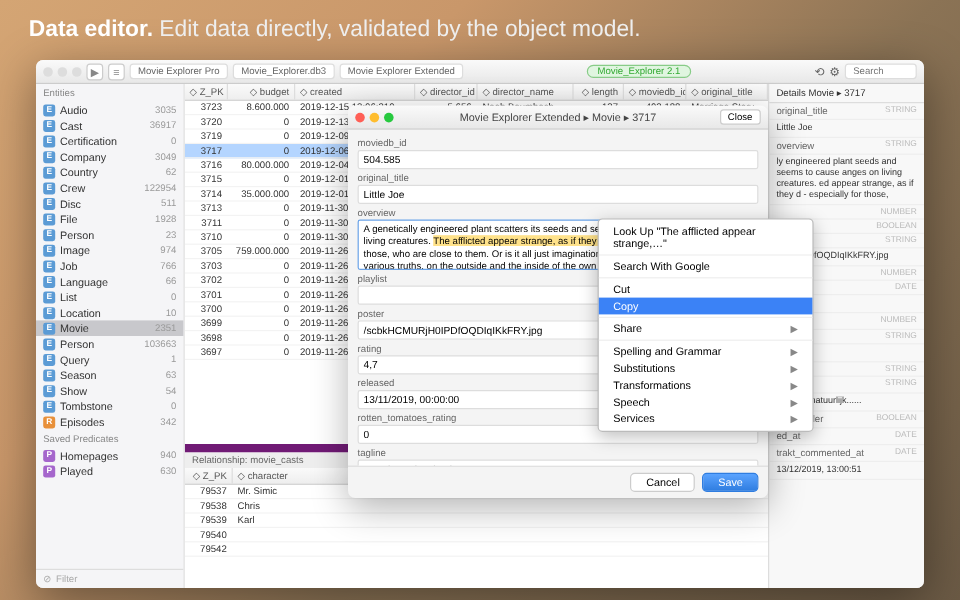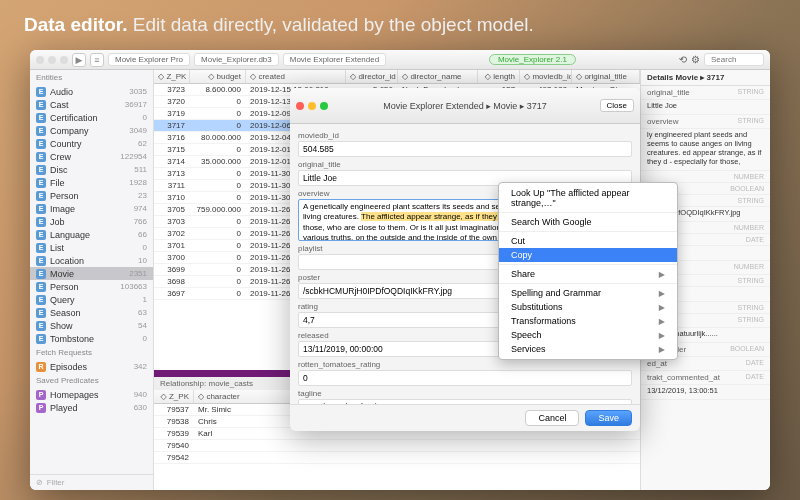--- a/index.html
+++ b/index.html
@@ -32,26 +32,26 @@
 .grid-header{display:flex;background:linear-gradient(#fafafa,#eee);border-bottom:1px solid #ccc;font-size:8px;color:#555}
 .grid-header>div{padding:2px 4px;border-right:1px solid #ddd;overflow:hidden;white-space:nowrap}
 .grid-row{display:flex;font-size:8px;border-bottom:1px solid #f3f3f3;height:12px}
 .grid-row.sel{background:#b4d5ff}
 .grid-row>div{padding:1px 4px;overflow:hidden;white-space:nowrap;border-right:1px solid transparent}
 .c-pk{width:36px;text-align:right}.c-bud{width:56px;text-align:right}.c-cre{width:100px}.c-dir{width:52px;text-align:right}.c-nam{width:80px}.c-len{width:42px;text-align:right}.c-mov{width:52px;text-align:right}.c-tit{flex:1}
 .reltable{border-top:7px solid #701a75;height:120px;overflow:hidden}
 .rel-title{font-size:8px;padding:2px 6px;background:#eee;color:#666}
 .r-pk{width:40px;text-align:right}.r-ch{width:120px}.r-gu{flex:1}
 .right{width:130px;background:#f8f8f8;border-left:1px solid #ddd;font-size:8px;overflow:hidden}
-.right-head{padding:3px 6px;border-bottom:1px solid #ddd;font-weight:700;display:flex}
+.right-head{padding:3px 6px;border-bottom:1px solid #ddd;font-weight:400;display:flex}
 .rfield{padding:2px 6px;border-bottom:1px solid #eee;color:#666;display:flex;justify-content:space-between}
 .rtype{color:#bbb;font-size:7px}
 .rval{padding:1px 6px 4px;font-size:7.5px;color:#333;border-bottom:1px solid #eee;overflow:hidden}
 .sheet{position:absolute;top:88px;left:290px;width:350px;background:#f4f4f4;border-radius:6px;box-shadow:0 8px 30px rgba(0,0,0,.3);z-index:10;font-size:9px;overflow:hidden}
-.sheet-title{height:36px;background:linear-gradient(#fafafa,#e8e8e8);border-bottom:1px solid #ccc;display:flex;align-items:center;padding:0 6px;gap:4px;position:relative}
+.sheet-title{height:20px;background:linear-gradient(#fafafa,#e8e8e8);border-bottom:1px solid #ccc;display:flex;align-items:center;padding:0 6px;gap:4px;position:relative}
 .sheet-title .dots span:nth-child(1){background:#ff5f56}.sheet-title .dots span:nth-child(2){background:#ffbd2e}.sheet-title .dots span:nth-child(3){background:#27c93f}
 .dots{display:flex;gap:4px}.dots span{width:8px;height:8px;border-radius:50%}
 .sheet-title-text{position:absolute;left:0;right:0;text-align:center;font-size:9px;color:#444;pointer-events:none}
 .close-btn{margin-left:auto;border:1px solid #ccc;background:#fff;border-radius:3px;padding:1px 6px;font-size:8px}
 .sheet-body{padding:4px 8px;max-height:280px;overflow:hidden}
 .sf-label{font-size:8px;color:#666;margin-top:3px}
 .sf-input{width:100%;border:1px solid #ddd;border-radius:2px;padding:2px 4px;font-size:8.5px;background:#fff;margin-top:1px}
 .sf-textarea{width:100%;border:1px solid #6aa3e8;border-radius:2px;padding:2px 4px;font-size:8px;background:#fff;margin-top:1px;height:42px;line-height:1.3;overflow:hidden}
 .sf-textarea .hl{background:#ffe28a}
 .sheet-foot{border-top:1px solid #ddd;padding:5px 8px;display:flex;justify-content:flex-end;gap:6px}
@@ -188,21 +188,20 @@
           <div class="sb-item">
             <span class="sb-ico e">E</span>
             <span>Show</span>
             <span class="sb-count">54</span>
           </div>
           <div class="sb-item">
             <span class="sb-ico e">E</span>
             <span>Tombstone</span>
             <span class="sb-count">0</span>
           </div>
-          <div class="sb-head">Fetch Requests</div>
           <div class="sb-item">
             <span class="sb-ico r">R</span>
             <span>Episodes</span>
             <span class="sb-count">342</span>
           </div>
           <div class="sb-head">Saved Predicates</div>
           <div class="sb-item">
             <span class="sb-ico p">P</span>
             <span>Homepages</span>
             <span class="sb-count">940</span>

